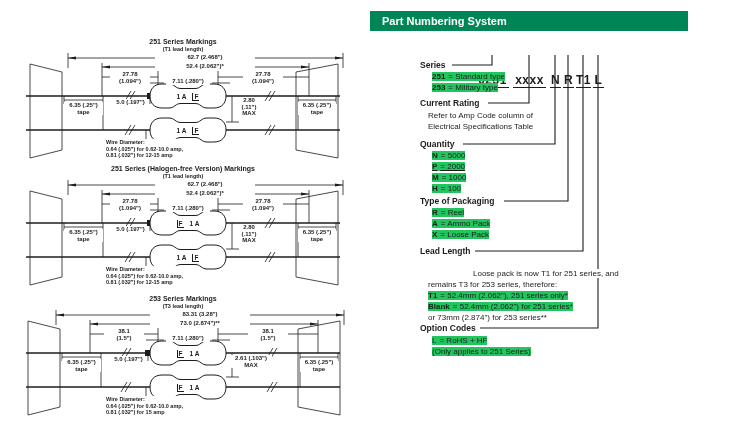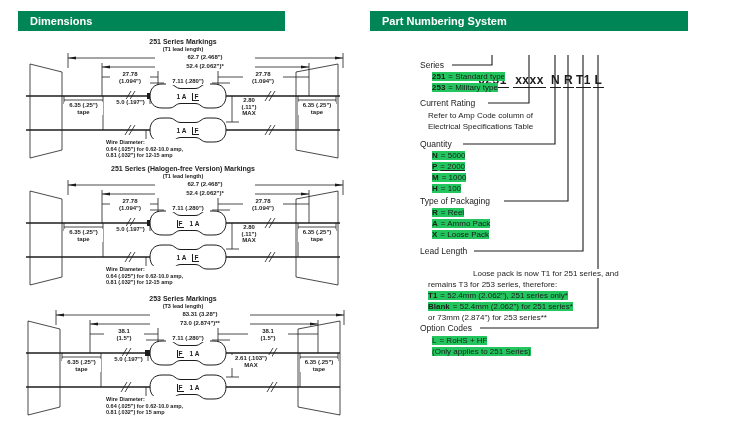--- a/index.html
+++ b/index.html
@@ -19,35 +19,32 @@
   .dlabel.left{text-align:left;}
   .marking{position:absolute;width:60px;height:11px;display:flex;align-items:center;justify-content:center;
            gap:6px;font-weight:bold;font-size:6.5px;}
   .lf-logo{display:inline-block;font-weight:bold;font-size:6.5px;line-height:7px;
            border-left:1px solid #1c1c1c;border-bottom:1px solid #1c1c1c;padding:0 1px 0 1px;}
   
   .panel-right{position:absolute;left:370px;top:0;width:377px;height:422px;}
   .leaders{position:absolute;left:0;top:0;width:377px;height:422px;}
   .pn-seg{position:absolute;top:38px;height:14px;border-bottom:1.5px solid #1c1c1c;
           font-weight:bold;font-size:12px;letter-spacing:0.5px;text-align:center;color:#1c1c1c;margin-top:35px;}
-  .sec-h{position:absolute;left:50px;font-weight:normal;font-size:8.5px;background:#fff;padding-right:4px;white-space:nowrap;text-align:right;}
+  .sec-h{position:absolute;left:50px;font-weight:bold;font-size:8.5px;background:#fff;padding-right:4px;white-space:nowrap;text-align:right;}
   .sec-i{position:absolute;left:62px;font-size:8px;white-space:nowrap;background:#22c55e;}
   .sec-i b{margin-right:3px;}
   .sec-i .k{margin-right:3px;}
   .sec-t{position:absolute;left:58px;font-size:8px;white-space:nowrap;background:#fff;}
 </style>
 </head>
 <body>
 
 <div class="page">
 
   <div class="panel-left">
-    <div class="bar" style="left:0;top:0;width:267px;">
-      <span>Dimensions</span>
-    </div>
 
     <div class="diagram" style="top:27px;">
       <div class="dtitle">251 Series Markings</div>
       <div class="dtitle dsub">(T1 lead length)</div>
       <svg class="dsvg" viewBox="0 0 330 128">
         <g stroke="#1c1c1c" stroke-width="0.8" fill="none">
           <line x1="50" y1="20" x2="325" y2="20"></line>
             <line x1="50" y1="15" x2="50" y2="30"></line>
             <line x1="325" y1="15" x2="325" y2="30"></line>
           <line x1="84" y1="29" x2="291" y2="29"></line>

